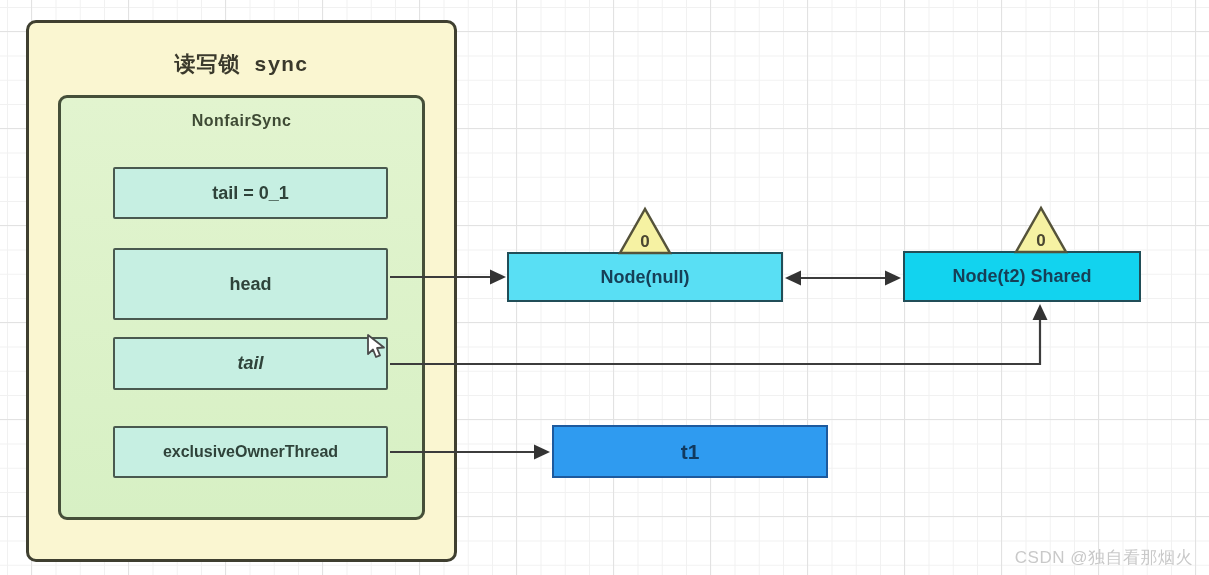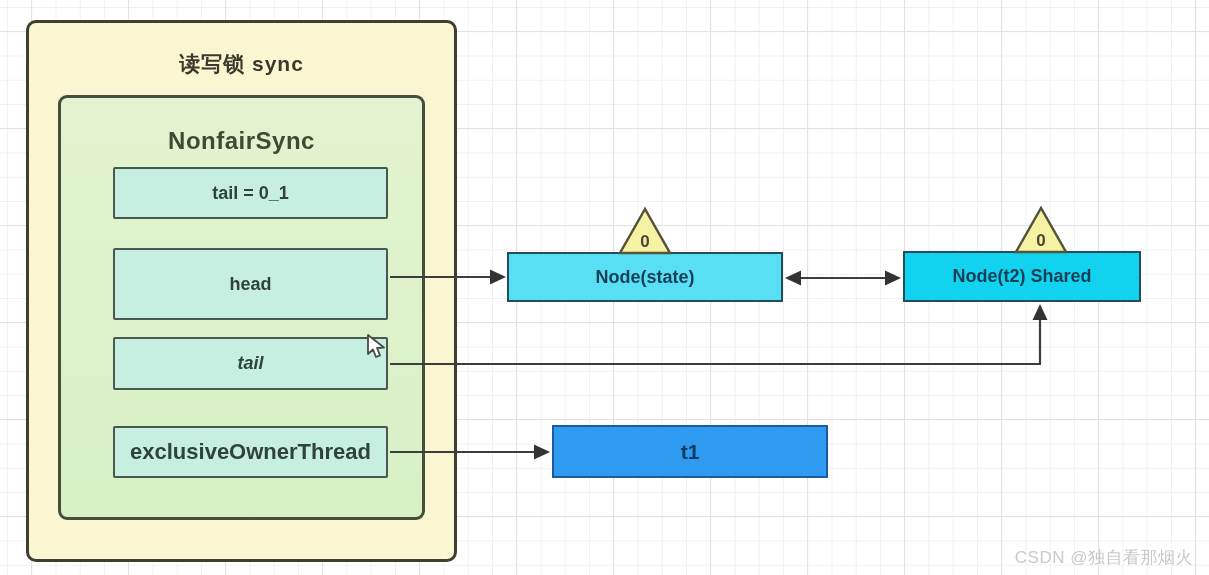--- a/index.html
+++ b/index.html
@@ -30,35 +30,36 @@
     border: 3px solid #3f3f30;
     border-radius: 10px;
   }
   .outer-title {
     margin-top: 27px;
     text-align: center;
     font-size: 21px;
     font-weight: bold;
     color: #3a392c;
     letter-spacing: 1px;
+    font-family: Liberation Mono, monospace;
   }
 
   
   .inner-box {
     position: absolute;
     left: 29px; top: 72px;
     width: 367px; height: 425px;
     background: linear-gradient(180deg, #e2f4cf 0%, #d7f0c4 100%);
     border: 3px solid #454f39;
     border-radius: 9px;
   }
   .inner-title {
-    margin-top: 29px;
+    margin-top: 14px;
     text-align: center;
-    font-size: 24px;
+    font-size: 16px;
     font-weight: bold;
     color: #3e4a34;
     letter-spacing: 0.5px;
   }
 
   
   .field {
     position: absolute;
     left: 52px;
     width: 275px;
@@ -68,21 +69,21 @@
     display: flex;
     align-items: center;
     justify-content: center;
     font-size: 18px;
     font-weight: bold;
     color: #2f433a;
   }
   .field-state { top: 69px;  height: 52px; }
   .field-head  { top: 150px; height: 72px; }
   .field-tail  { top: 239px; height: 53px; font-style: italic; }
-  .field-owner { top: 328px; height: 52px; font-size: 22px; }
+  .field-owner { top: 328px; height: 52px; font-size: 16px; }
 
   
   .node {
     position: absolute;
     display: flex;
     align-items: center;
     justify-content: center;
     font-size: 18px;
     font-weight: bold;
     color: #163f57;
@@ -166,21 +167,21 @@
     <div class="inner-box">
       <div class="inner-title">NonfairSync</div>
 
       <div class="field field-state">tail = 0_1</div>
       <div class="field field-head">head</div>
       <div class="field field-tail">tail</div>
       <div class="field field-owner">exclusiveOwnerThread</div>
     </div>
   </div>
 
-  <div class="node node-null">Node(state)</div>
+  <div class="node node-null">Node(null)</div>
   <div class="node node-t2">Node(t2) Shared</div>
 
   <div class="thread-box">t1</div>
 
   <svg class="tri tri-null" viewBox="0 0 56 50">
     <polygon points="28,3 3,47 53,47" fill="#f6f2a3" stroke="#55533a" stroke-width="2.5"></polygon>
     <text x="28" y="41" text-anchor="middle">0</text>
   </svg>
   <svg class="tri tri-t2" viewBox="0 0 56 50">
     <polygon points="28,3 3,47 53,47" fill="#f6f2a3" stroke="#55533a" stroke-width="2.5"></polygon>

